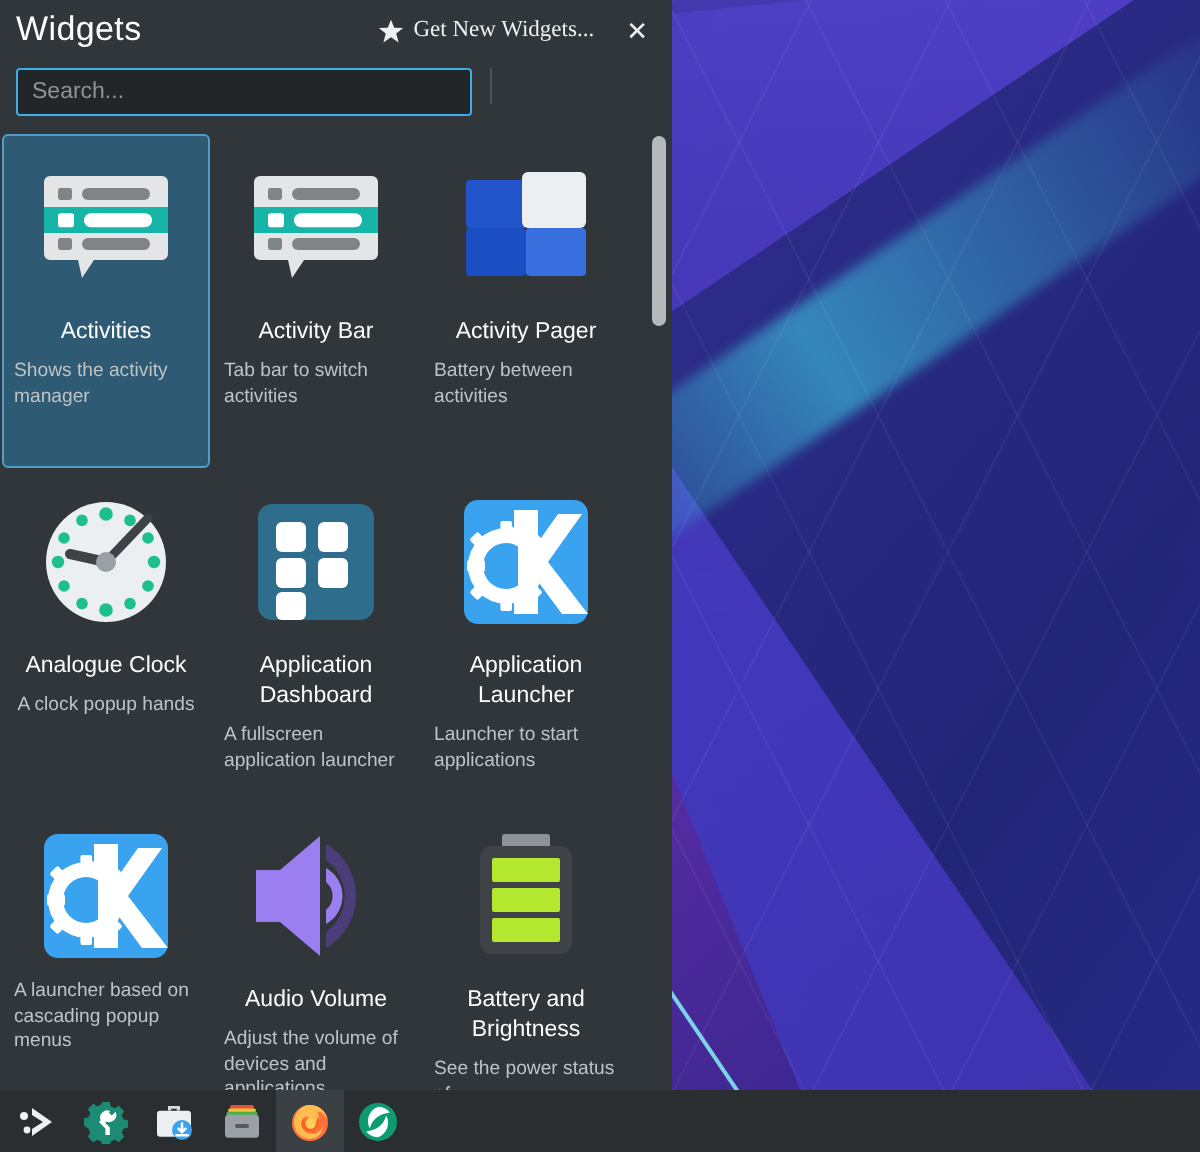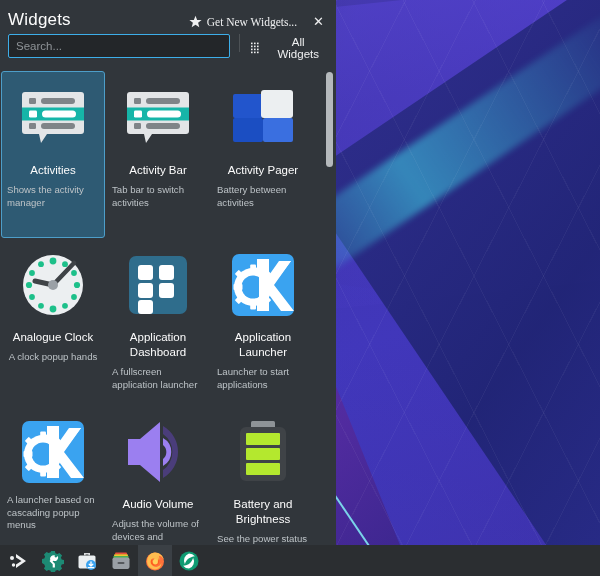--- a/index.html
+++ b/index.html
@@ -63,21 +63,21 @@
     background: linear-gradient(110deg, rgba(0,0,0,.18) 0%, rgba(0,0,0,0) 45%); }
 
   
   .panel {
     position: absolute; left: 0; top: 0; width: 336px; height: 545px;
     background: #31363b;
     z-index: 5;
   }
   .panel-header {
     position: relative; height: 30px; padding: 0 8px;
-    display: flex; align-items: flex-end;
+    display: flex; align-items: center;
   }
   .panel-title {
     font-size: 17px; color: #fcfcfc; font-weight: 400; letter-spacing: .2px;
   }
   .header-actions {
     margin-left: auto; display: flex; align-items: center; gap: 10px;
   }
   .get-new {
     display: flex; align-items: center; gap: 5px;
     font-size: 11.5px; color: #eff0f1; cursor: pointer;
@@ -195,41 +195,20 @@
           </span>
           <span>Get New Widgets...</span>
         </button>
         <button class="close-btn">✕</button>
       </div>
     </div>
 
     <div class="search-row">
       <input class="search-input" type="text" placeholder="Search..." style="">
       <div class="sep-v"></div>
-      <button class="all-widgets">
-        <span>
-          <svg class="grid-icon" viewBox="0 0 12 12" aria-hidden="true">
-            <g fill="#eff0f1">
-              <rect x="0" y="0.6" width="1.6" height="1.6"></rect>
-              <rect x="3" y="0.6" width="1.6" height="1.6"></rect>
-              <rect x="6" y="0.6" width="1.6" height="1.6"></rect>
-              <rect x="0" y="3.6" width="1.6" height="1.6"></rect>
-              <rect x="3" y="3.6" width="1.6" height="1.6"></rect>
-              <rect x="6" y="3.6" width="1.6" height="1.6"></rect>
-              <rect x="0" y="6.6" width="1.6" height="1.6"></rect>
-              <rect x="3" y="6.6" width="1.6" height="1.6"></rect>
-              <rect x="6" y="6.6" width="1.6" height="1.6"></rect>
-              <rect x="0" y="9.6" width="1.6" height="1.6"></rect>
-              <rect x="3" y="9.6" width="1.6" height="1.6"></rect>
-              <rect x="6" y="9.6" width="1.6" height="1.6"></rect>
-            </g>
-          </svg>
-        </span>
-        <span>All Widgets</span>
-      </button>
     </div>
 
     <div class="grid-wrap">
       <div class="grid" id="widget-grid">
           <div class="card selected">
             <div class="card-icon">
               <svg width="72" height="72" viewBox="0 0 72 72">
         <path d="M8 10h56a3 3 0 0 1 3 3v36a3 3 0 0 1-3 3H30l-6 9-2-9H8a3 3 0 0 1-3-3V13a3 3 0 0 1 3-3z" fill="#e3e5e7"></path>
         <rect x="5" y="25.5" width="62" height="13" fill="#16b5a8"></rect>
         <rect x="12" y="16" width="7" height="6" rx="1.2" fill="#7f8488"></rect>

